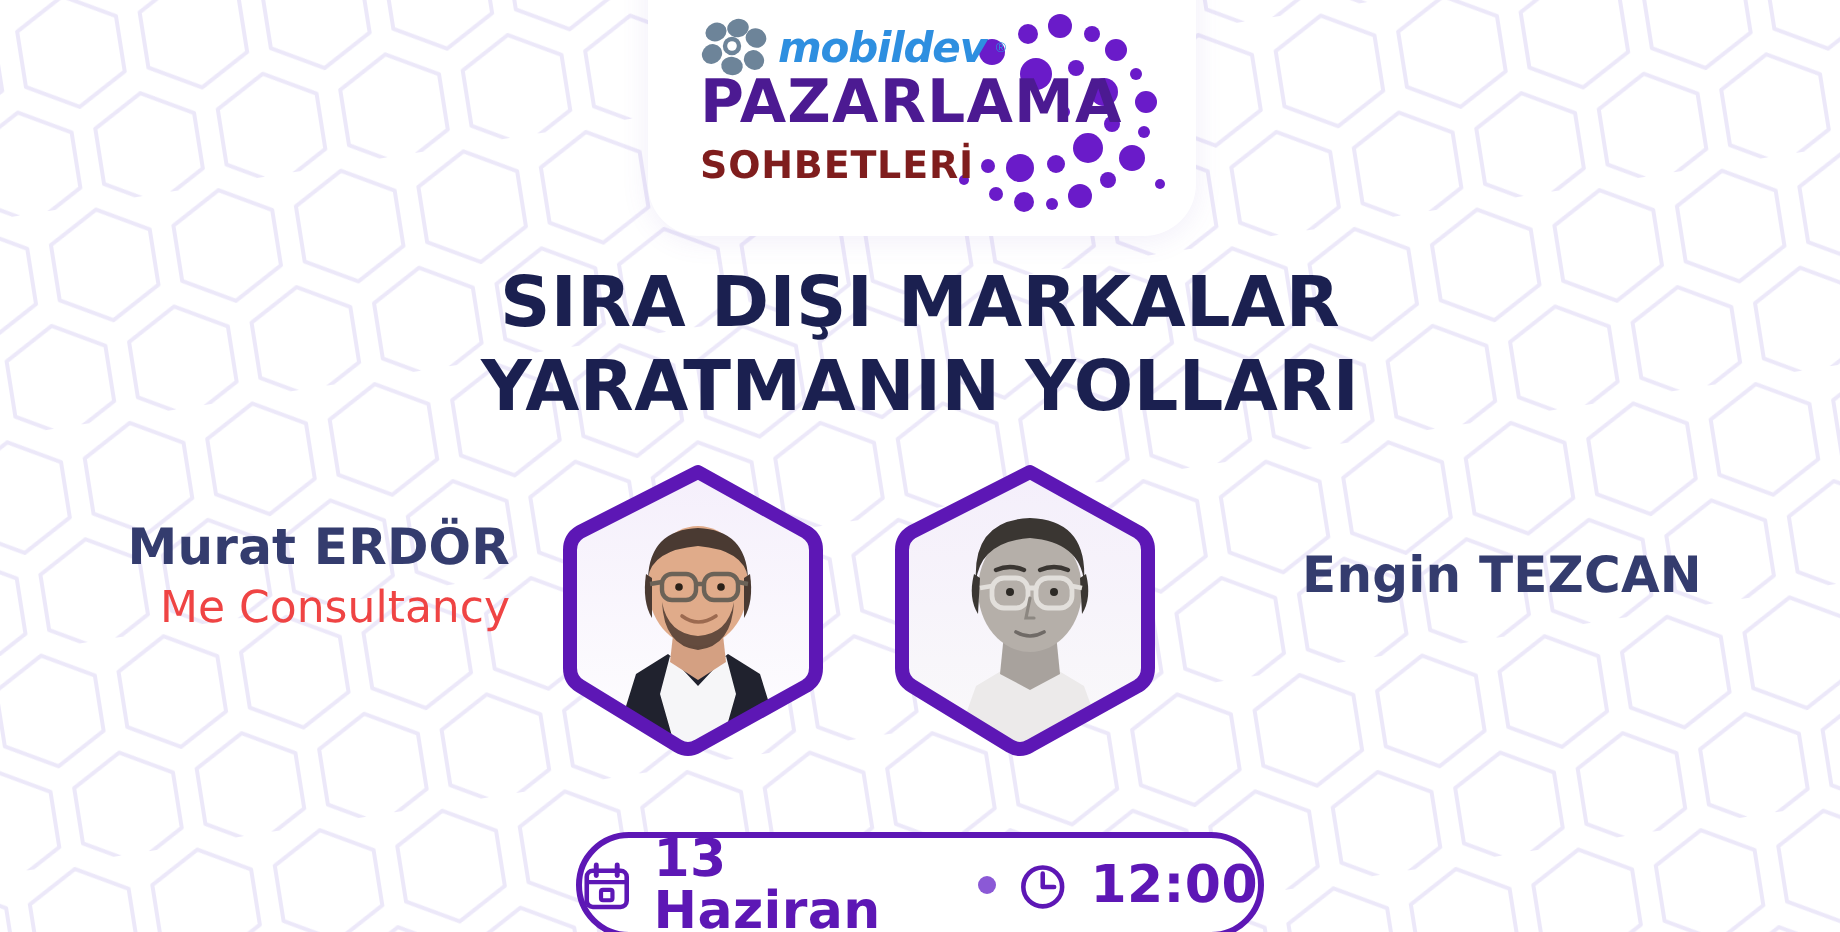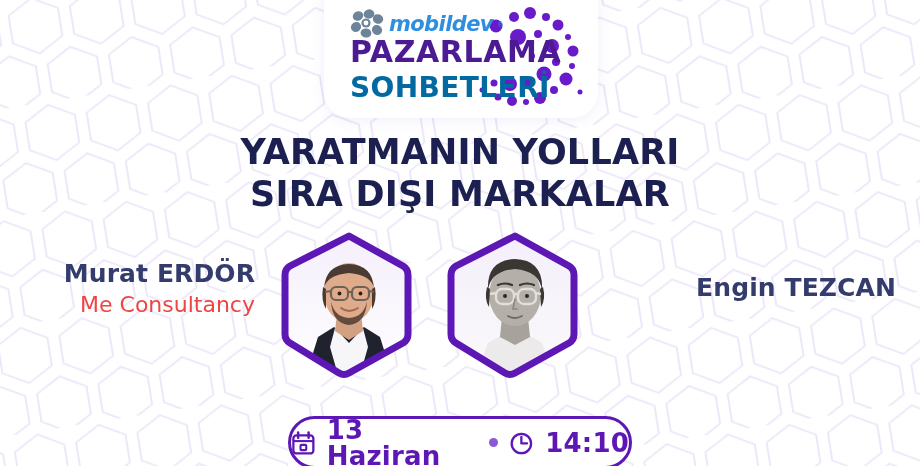--- a/index.html
+++ b/index.html
@@ -63,24 +63,24 @@
     font-size:30px;
     font-weight:bold;
     letter-spacing:0.6px;
     color:#4c1a92;
     line-height:1;
     font-family:"DejaVu Sans", sans-serif;
   }
   .sohbetleri {
     position:absolute;
     left:26px; top:74px;
-    font-size:28px;
+    font-size:19px;
     font-weight:bold;
     letter-spacing:0.4px;
-    color:#0369a1;
+    color:#7f1d1d;
     line-height:1;
     font-family:"DejaVu Sans", sans-serif;
   }
   #dots-svg {
     position:absolute;
     left:150px; top:4px;
     width:120px; height:110px;
   }
   
   #title {
@@ -98,21 +98,21 @@
     color:#1b2050;
     line-height:42px;
     font-family:"DejaVu Sans", sans-serif;
   }
   
   .speaker-text { position:absolute; z-index:4; }
   #speaker-left-text {
     left:20px; top:258px; width:235px; text-align:right;
   }
   #speaker-right-text {
-    left:606px; top:272px; width:290px; text-align:right;
+    left:606px; top:272px; width:290px; text-align:center;
   }
   .sp-name {
     font-size:25px; font-weight:bold; color:#343c6e;
     line-height:32px; letter-spacing:0.1px;
     font-family:"DejaVu Sans", sans-serif;
   }
   .sp-role {
     font-size:22px; font-style:italic; color:#343c6e;
     line-height:30px;
     font-family:"DejaVu Sans", sans-serif;
@@ -215,22 +215,22 @@
       </svg>
       <span class="mobildev-word">mobildev</span>
       <span class="mobildev-reg">®</span>
     </div>
 
     <div class="pazarlama">PAZARLAMA</div>
     <div class="sohbetleri">SOHBETLERİ</div>
   </div>
 
   <div id="title">
+    <span class="line">SIRA DIŞI MARKALAR</span>
     <span class="line">YARATMANIN YOLLARI</span>
-    <span class="line">SIRA DIŞI MARKALAR</span>
   </div>
 
   <div id="speaker-left-text" class="speaker-text">
     <div class="sp-name">Murat ERDÖR</div>
     <div class="sp-org">Me Consultancy</div>
   </div>
 
   <div id="photo-left" class="photo-hex">
     <svg class="hex-svg" viewBox="0 0 150 155">
       <defs>
@@ -336,16 +336,16 @@
       <line x1="18.5" y1="2" x2="18.5" y2="7.5" stroke="#5d17b5" stroke-width="2.6" stroke-linecap="round"></line>
       <line x1="3" y1="11" x2="23" y2="11" stroke="#5d17b5" stroke-width="2.2"></line>
       <rect x="10" y="15" width="6" height="5.5" rx="1" fill="none" stroke="#5d17b5" stroke-width="2.2"></rect>
     </svg>
     <span class="pill-text">13 Haziran</span>
     <span class="pill-sep"></span>
     <svg class="pill-icon" viewBox="0 0 26 26">
       <circle cx="13" cy="13.5" r="10.2" fill="none" stroke="#5d17b5" stroke-width="2.4"></circle>
       <path d="M13 6.5 L13 13.5 L19 13.5" fill="none" stroke="#5d17b5" stroke-width="2.4" stroke-linecap="round" stroke-linejoin="round"></path>
     </svg>
-    <span class="pill-text">14:10</span>
+    <span class="pill-text">12:00</span>
   </div>
 
 </div>
 
 </body></html>

